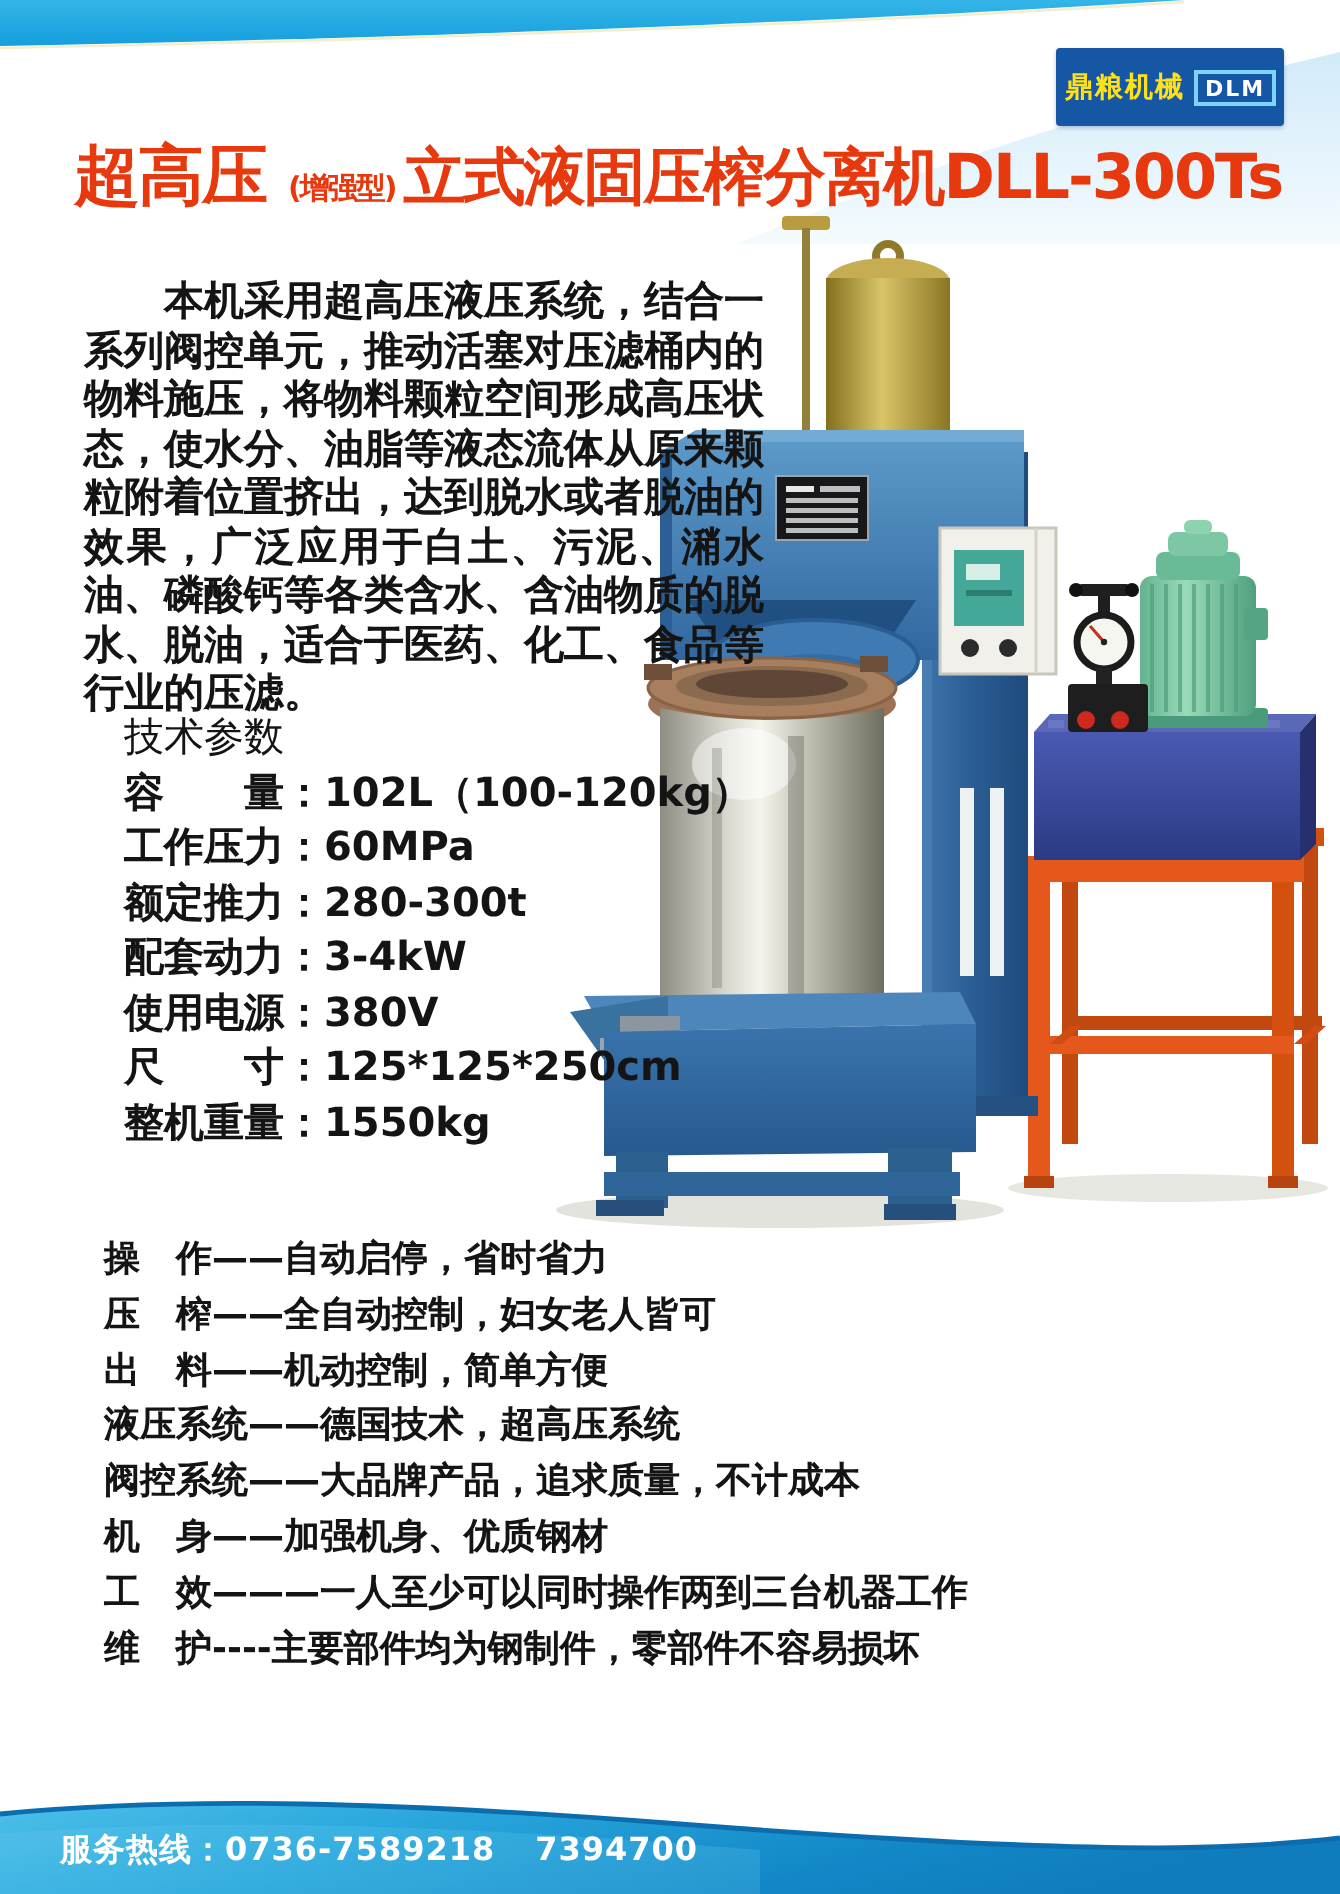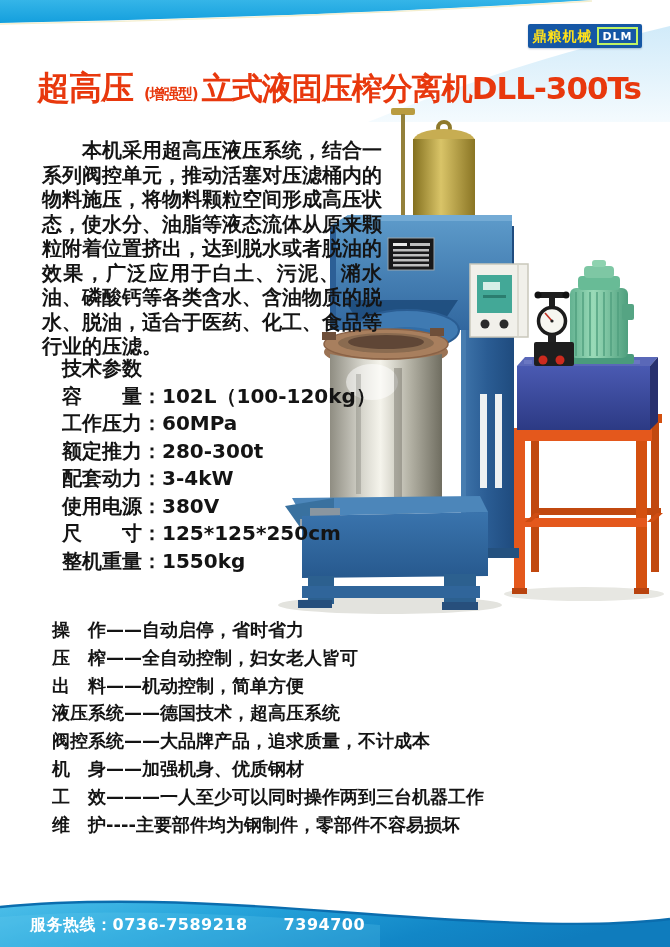--- a/index.html
+++ b/index.html
@@ -3,53 +3,53 @@
 <meta charset="utf-8">
 <style>
   html,body{margin:0;padding:0;}
   body{width:670px;height:947px;background:#fff;font-family:"DejaVu Sans",sans-serif;}
   #page{position:relative;width:670px;height:947px;overflow:hidden;background:#ffffff;}
 
   
   #top-band{position:absolute;left:0;top:0;width:670px;height:130px;pointer-events:none;}
 
   
-  .logo{position:absolute;top:24px;right:28px;width:114px;height:24px;background:#1557a5;
+  .logo{position:absolute;top:24px;right:28px;width:114px;height:39px;background:#1557a5;
         display:flex;align-items:center;justify-content:center;gap:5px;border-radius:2px;
         box-shadow:0 1px 2px rgba(0,40,90,.25);}
   .logo .brand{color:#ffe11a;font-weight:bold;font-size:14px;letter-spacing:1px;line-height:1;}
-  .logo .abbr{border:2px solid #bef264;color:#fff;font-weight:bold;font-size:11px;
+  .logo .abbr{border:2px solid #7dd3fc;color:#fff;font-weight:bold;font-size:11px;
         padding:2px 3px 1px 3px;line-height:1;letter-spacing:1px;}
 
   
   .title{position:absolute;left:37px;top:66px;width:620px;white-space:nowrap;color:#e8380d;
          font-weight:900;display:flex;align-items:baseline;}
   .title .t-prefix{font-size:33px;letter-spacing:-1px;}
   .title .t-variant{font-size:15px;margin:0 4px 0 11px;letter-spacing:-1px;text-align:center;}
   .title .t-main{font-size:31px;letter-spacing:-1px;}
 
   
   .intro{position:absolute;left:28px;top:124px;width:340px;font-size:20px;line-height:24.5px;
          font-weight:bold;color:#141414;text-align:justify;text-indent:2em;margin:14px;}
 
   
   .specs{position:absolute;left:62px;top:355px;font-size:20px;line-height:27.5px;
          font-weight:bold;color:#141414;}
-  .specs .spec-heading{font-weight:bold;}
+  .specs .spec-heading{font-weight:normal;}
   .spec-row .v{letter-spacing:0px;}
 
   
   .features{position:absolute;left:52px;top:616px;font-size:18px;line-height:27.8px;
             font-weight:bold;color:#141414;white-space:nowrap;}
 
   
   #bottom-band{position:absolute;left:0;top:895px;width:670px;height:52px;pointer-events:none;}
   .footer-text{position:absolute;left:30px;top:915px;color:#ffffff;font-weight:bold;
                font-size:16px;letter-spacing:.5px;white-space:nowrap;}
-  .footer-text .phone2{margin-left:36px;}
+  .footer-text .phone2{margin-left:20px;}
 
   
   #machine{position:absolute;left:272px;top:108px;width:393px;height:510px;}
 </style>
 </head>
 <body>
 
 <div id="page">
 
   <svg id="top-band" viewBox="0 0 670 130" xmlns="http://www.w3.org/2000/svg" aria-hidden="true">

